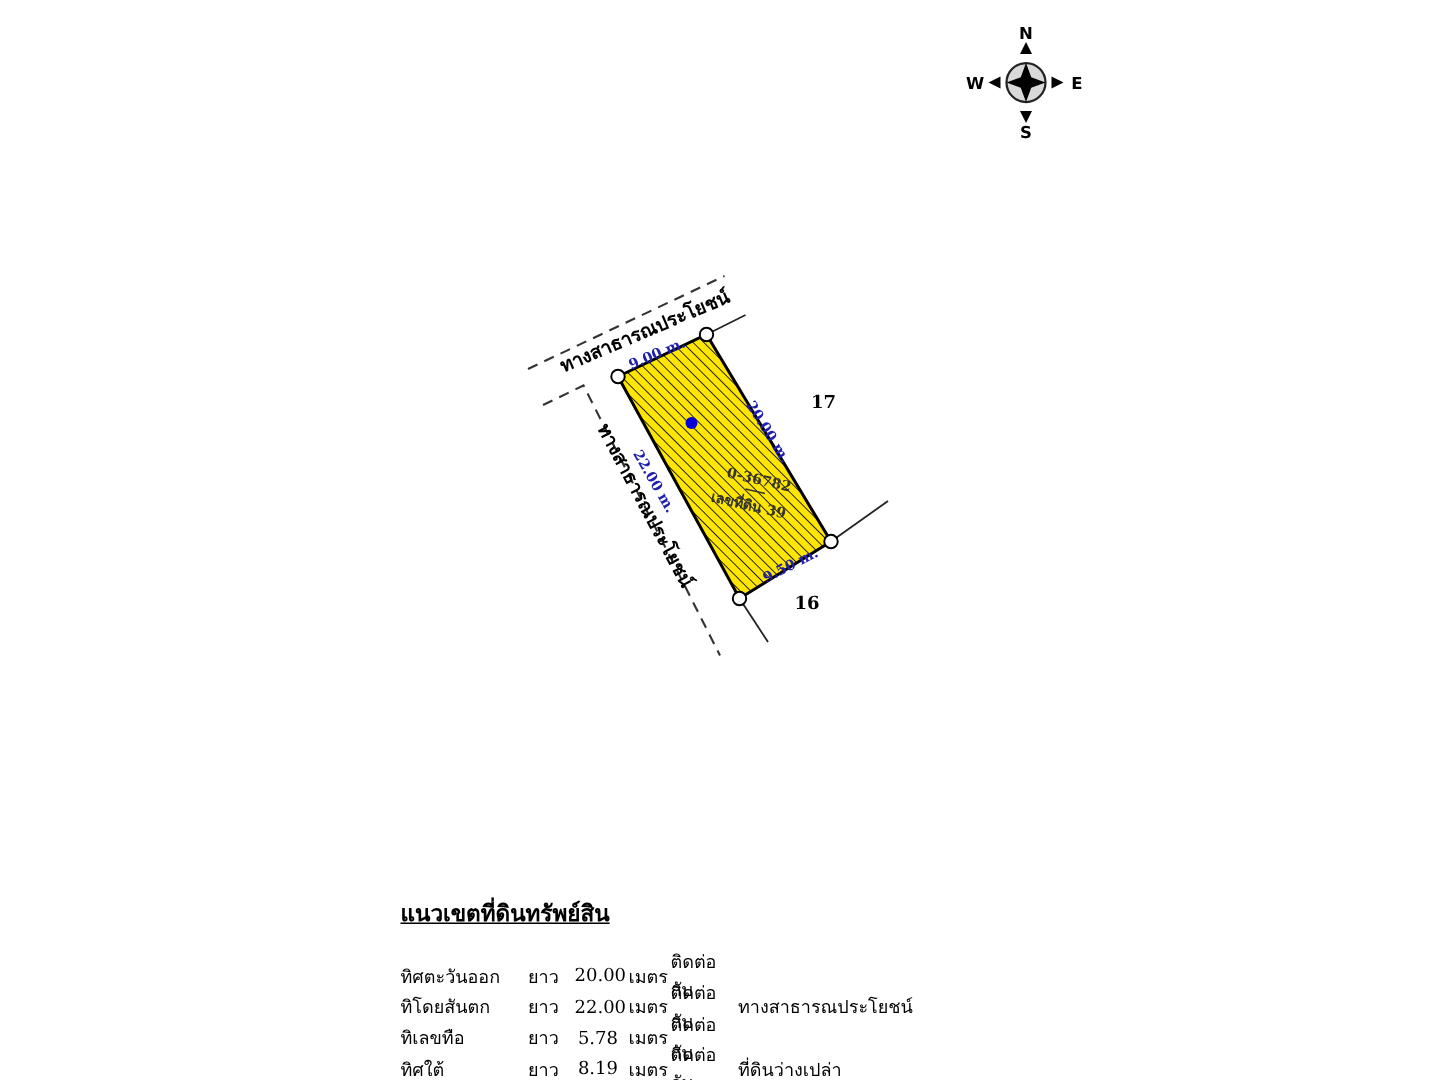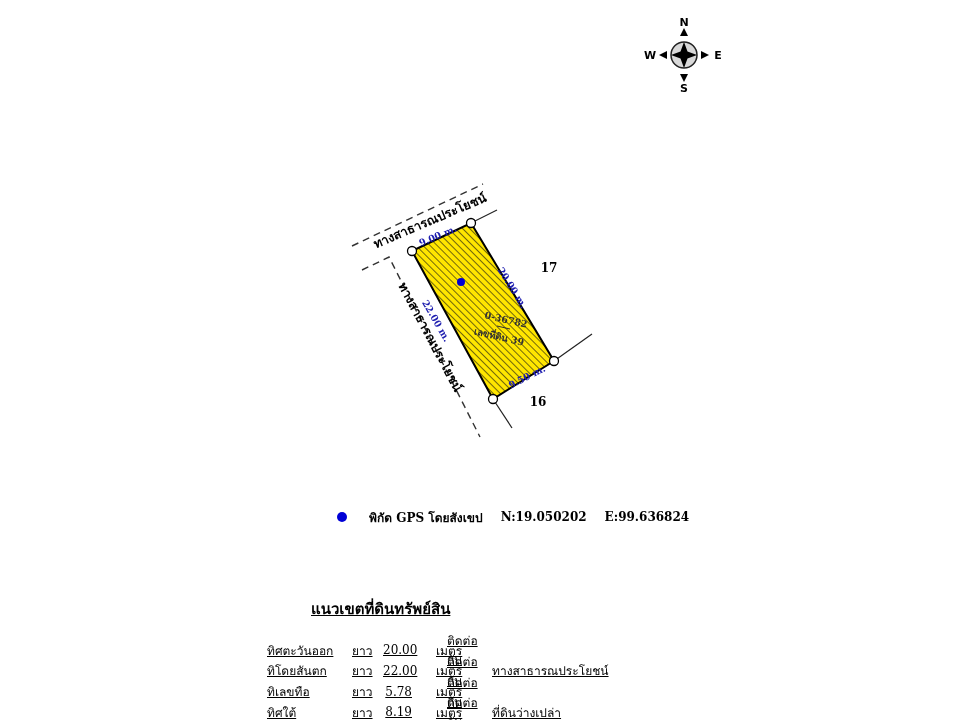--- a/index.html
+++ b/index.html
@@ -6,26 +6,26 @@
   #page{position:relative;width:960px;height:720px;background:#ffffff;overflow:hidden;
         font-family:"DejaVu Serif","Liberation Serif",serif;}
   #map-svg{position:absolute;left:0;top:0;}
   
   #legend{position:absolute;left:337px;top:508px;display:flex;align-items:center;height:18px;}
   #legend .dot{width:10px;height:10px;border-radius:50%;background:#0000d6;margin-right:22px;}
   #legend .txt{font-size:12px;font-weight:bold;color:#000;}
   #legend .coord{margin-left:18px;}
   
   #section-title{position:absolute;left:267px;top:597px;font-size:15px;font-weight:bold;
-                 text-decoration:underline;color:#000;margin-left:44px;}
+                 text-decoration:underline;color:#000;}
   
   #boundary-table{position:absolute;left:267px;top:631px;font-size:12px;color:#000;}
-  .trow{display:grid;grid-template-columns:85px 31px 29px 35px 45px auto;height:20.8px;align-items:center;text-decoration:underline;}
+  .trow{display:grid;grid-template-columns:85px 31px 29px 35px 45px auto;height:20.8px;align-items:center;}
   .trow .num{text-align:right;}
-  .trow .unit{padding-left:24px;}
+  .trow .unit{padding-left:7px;}
 </style>
 </head>
 <body>
 
 <div id="page">
 
   <svg id="map-svg" width="960" height="720" viewBox="0 0 960 720">
     <defs>
       <pattern id="hatch" width="5" height="5" patternUnits="userSpaceOnUse" patternTransform="rotate(-45)">
         <rect width="5" height="5" fill="#ffe600"></rect>
@@ -71,26 +71,20 @@
     <text x="527" y="380" text-anchor="middle" font-size="9.5" font-weight="bold" fill="#2020b0" transform="rotate(-27,527,377)">9.50 m.</text>
 
     <text x="506" y="323" text-anchor="middle" font-size="9.5" font-weight="bold" fill="#333" transform="rotate(13,506,320)">0-36782</text>
     <line x1="497" y1="326" x2="510" y2="329" stroke="#333" stroke-width="1"></line>
     <text x="499" y="340" text-anchor="middle" font-size="9.5" font-weight="bold" fill="#333" transform="rotate(13,499,337)">เลขที่ดิน 39</text>
 
     <text x="549" y="272" text-anchor="middle" font-size="12" font-weight="bold" fill="#000">17</text>
     <text x="538" y="406" text-anchor="middle" font-size="12" font-weight="bold" fill="#000">16</text>
   </svg>
 
-  <div id="legend">
-    <span class="dot"></span>
-    <span class="txt">พิกัด GPS โดยสังเขป</span>
-    <span class="txt coord">N:19.050202</span>
-    <span class="txt coord">E:99.636824</span>
-  </div>
 
   <div id="section-title">แนวเขตที่ดินทรัพย์สิน</div>
 
   <div id="boundary-table">
     <div class="trow">
       <span>ทิศตะวันออก</span>
       <span>ยาว</span>
       <span class="num">20.00</span>
       <span class="unit">เมตร</span>
       <span>ติดต่อกับ</span>

